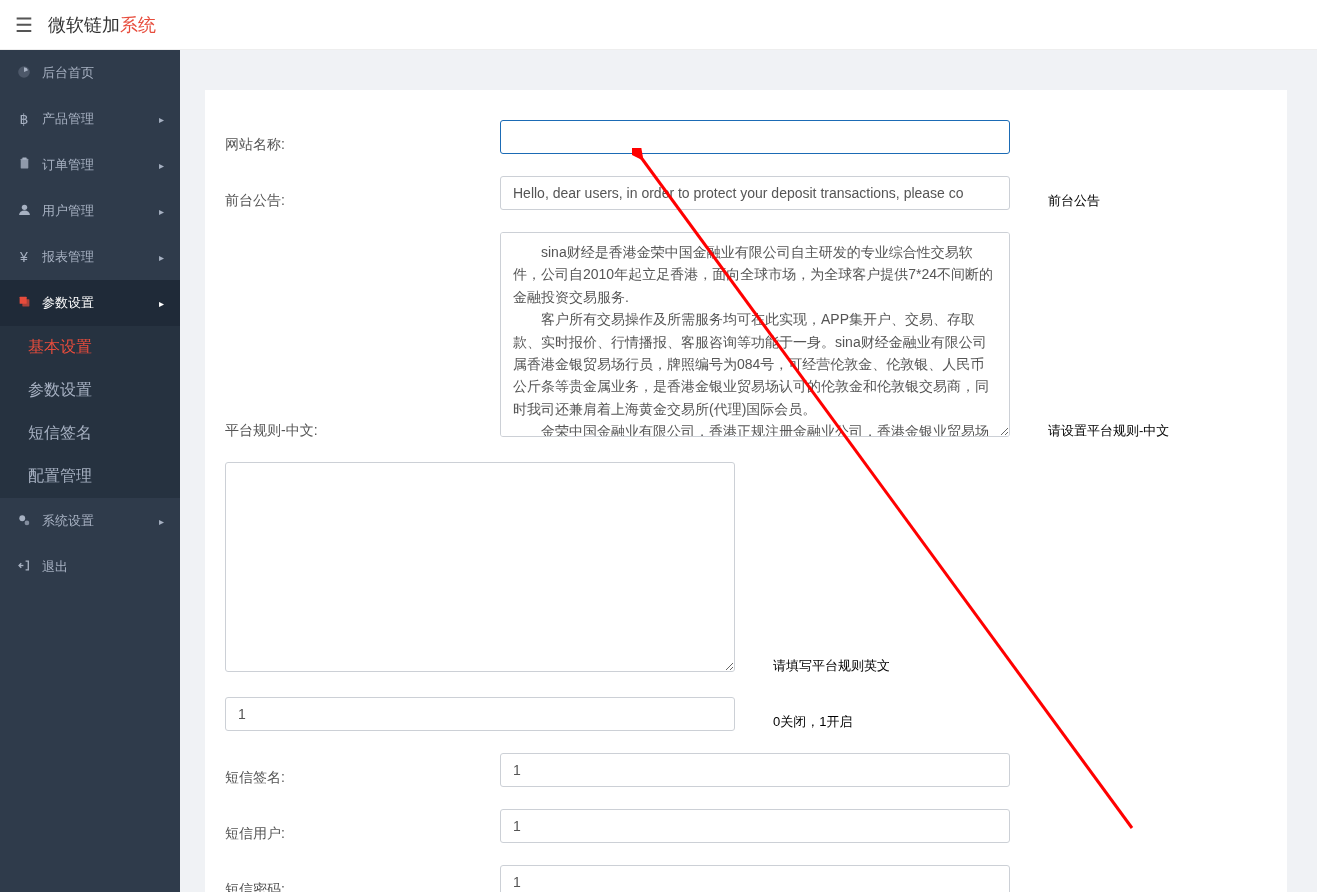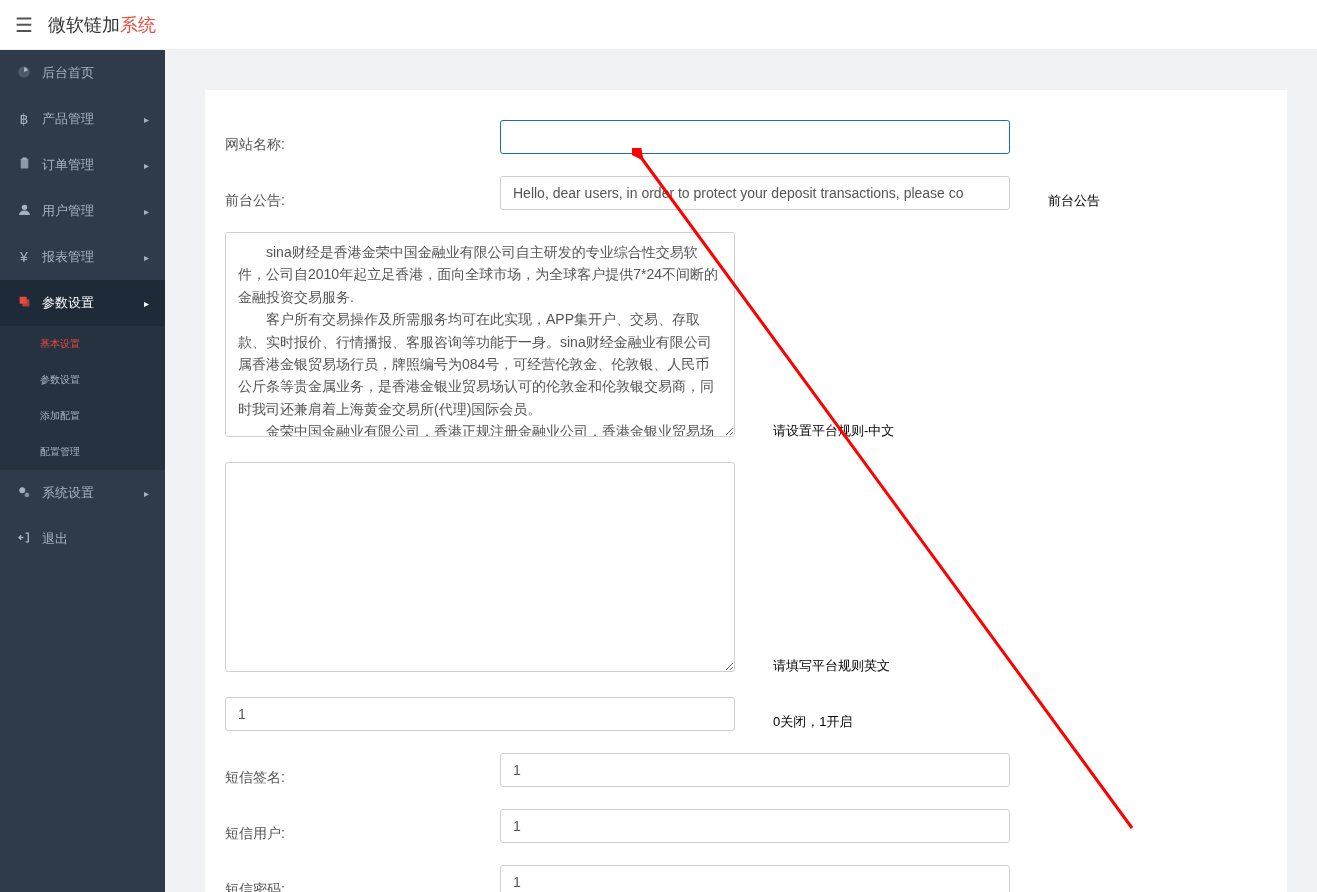--- a/index.html
+++ b/index.html
@@ -30,21 +30,21 @@
   font-size: 18px;
   font-weight: 500;
   color: #333;
 }
 .brand .accent { color: #e74c3c; }
 .sidebar {
   position: fixed;
   top: 50px;
   left: 0;
   bottom: 0;
-  width: 165px;
+  width: 180px;
   background: #2f3b4b;
   color: #a7b1c2;
   overflow-y: auto;
 }
 .sidebar-item {
   display: flex;
   align-items: center;
   padding: 14px 16px;
   font-size: 13px;
   cursor: pointer;
@@ -59,22 +59,22 @@
   font-size: 14px;
 }
 .sidebar-item .chev {
   margin-left: auto;
   font-size: 10px;
 }
 .sidebar-sub {
   background: #263240;
 }
 .sidebar-sub .sub-item {
-  padding: 11px 16px 11px 40px;
-  font-size: 10px;
+  padding: 11px 16px 11px 28px;
+  font-size: 16px;
   color: #a7b1c2;
   cursor: pointer;
 }
 .sidebar-sub .sub-item.active { color: #e74c3c; }
 .content {
   margin-left: 165px;
   margin-top: 50px;
   padding: 40px 30px 30px 40px;
 }
 .card {
@@ -188,21 +188,21 @@
           <rect x="3" y="3" width="13" height="13" rx="1"></rect>
           <rect x="8" y="8" width="13" height="13" rx="1" opacity="0.7"></rect>
         </svg>
     </span>
     <span>参数设置</span>
     <span class="chev">▸</span>
   </div>
   <div class="sidebar-sub">
     <div class="sub-item active"><span>基本设置</span></div>
     <div class="sub-item"><span>参数设置</span></div>
-    <div class="sub-item"><span>添加配置</span></div>
+    <div class="sub-item"><span>短信签名</span></div>
     <div class="sub-item"><span>配置管理</span></div>
   </div>
   <div class="sidebar-item">
     <span class="si-icon">
       <svg width="14" height="14" viewBox="0 0 24 24" fill="currentColor">
           <circle cx="9" cy="9" r="5"></circle>
           <circle cx="17" cy="17" r="4" opacity="0.7"></circle>
         </svg>
     </span>
     <span>系统设置</span>
@@ -233,20 +233,21 @@
 
     <div class="form-row">
       <div class="form-label">前台公告:</div>
       <div class="form-control">
         <input class="inp" type="text" value="Hello, dear users, in order to protect your deposit transactions, please co" style="">
       </div>
       <div class="form-help">前台公告</div>
     </div>
 
     <div class="form-row">
+      <div class="form-label">平台规则-中文:</div>
       <div class="form-control">
         <textarea class="ta ta-cn" style="">　　sina财经是香港金荣中国金融业有限公司自主研发的专业综合性交易软件，公司自2010年起立足香港，面向全球市场，为全球客户提供7*24不间断的金融投资交易服务.
 　　客户所有交易操作及所需服务均可在此实现，APP集开户、交易、存取款、实时报价、行情播报、客服咨询等功能于一身。sina财经金融业有限公司属香港金银贸易场行员，牌照编号为084号，可经营伦敦金、伦敦银、人民币公斤条等贵金属业务，是香港金银业贸易场认可的伦敦金和伦敦银交易商，同时我司还兼肩着上海黄金交易所(代理)国际会员。
 　　金荣中国金融业有限公司，香港正规注册金融业公司，香港金银业贸易场AA类84号行员，完全合法经营伦敦金、伦敦银业务。所有业务都受香港</textarea>
       </div>
       <div class="form-help">请设置平台规则-中文</div>
     </div>
 
     <div class="form-row">
       <div class="form-control">

